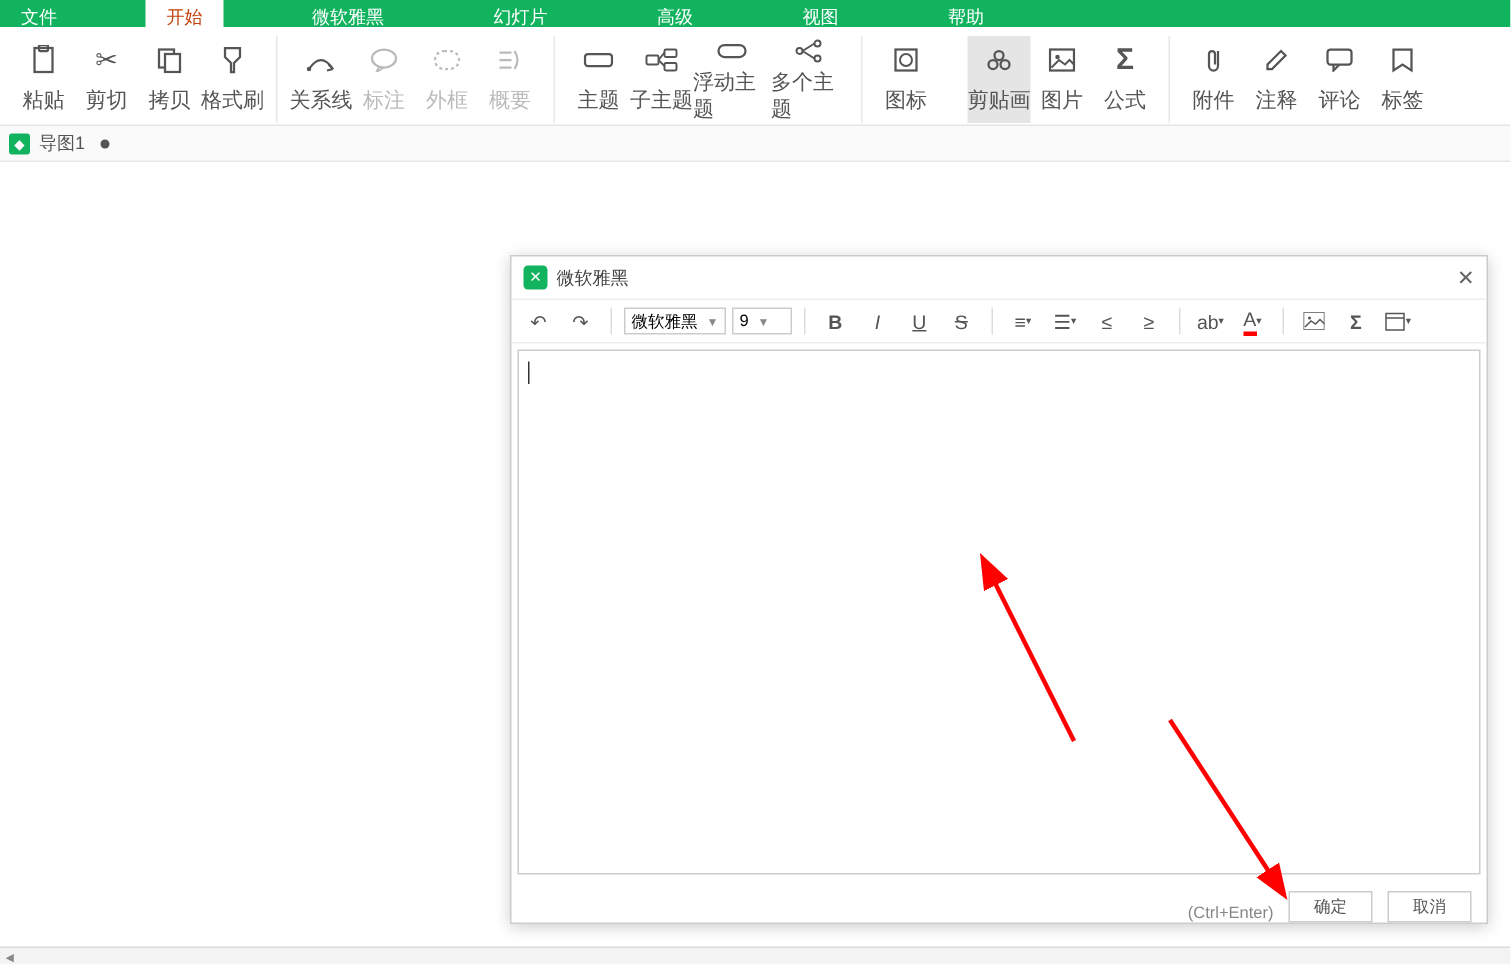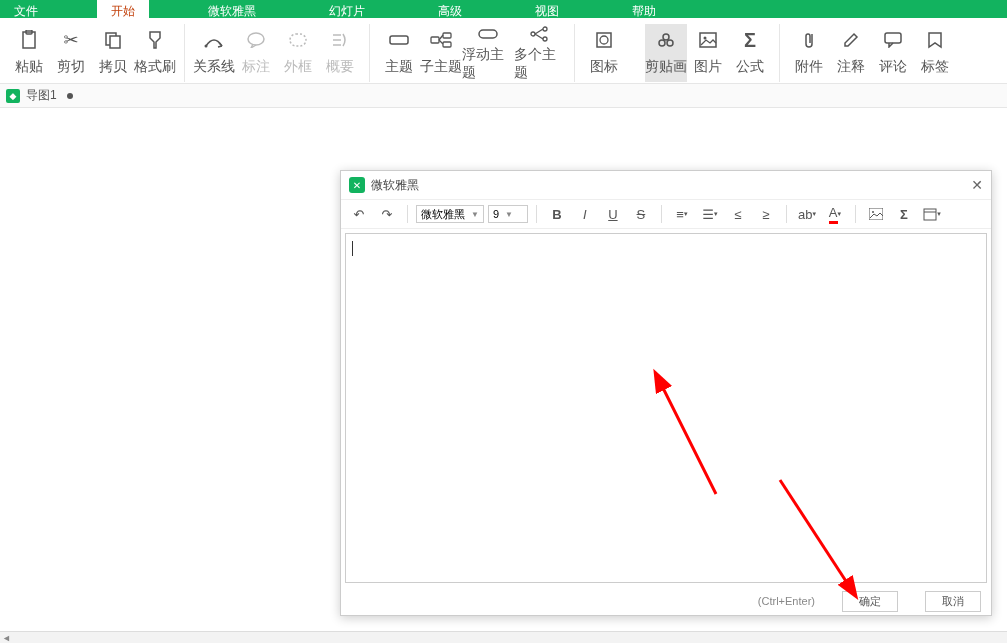--- a/index.html
+++ b/index.html
@@ -30,22 +30,22 @@
 
 .dlg-tools { height: 30px; border-top: 1px solid #eee; border-bottom: 1px solid #eee; display: flex; align-items: center; padding: 0 6px; gap: 4px; }
 .tbtn { width: 24px; height: 24px; display: flex; align-items: center; justify-content: center; cursor: pointer; color: #555; font-size: 13px; border-radius: 2px; }
 .sep { width: 1px; height: 18px; background: #ddd; margin: 0 4px; }
 .fontsel { border: 1px solid #ccc; height: 18px; font-size: 11px; padding: 0 4px; background: #fff; display: flex; align-items: center; }
 .fontsel .dd { margin-left: 6px; font-size: 8px; color: #888; }
 
 .dlg-body { min-height: 350px; border: 1px solid #ccc; margin: 4px; padding: 6px; font-size: 13px; position: relative; }
 .dlg-body .cursor { display: inline-block; width: 1px; height: 15px; background: #333; vertical-align: middle; }
 
-.dlg-foot { height: 28px; display: flex; align-items: center; justify-content: flex-end; padding: 0 10px; font-size: 11px; color: #888; gap: 10px; }
-.dlg-foot .bt { border: 1px solid #ccc; padding: 2px 16px; font-size: 11px; color: #555; cursor: pointer; margin-left: 17px; }
+.dlg-foot { height: 28px; display: flex; align-items: flex-end; justify-content: flex-end; padding: 0 10px; font-size: 11px; color: #888; gap: 10px; }
+.dlg-foot .bt { border: 1px solid #ccc; padding: 2px 16px; font-size: 11px; color: #555; cursor: pointer; }
 
 .arrow { position: absolute; pointer-events: none; }
 .sb { position: absolute; bottom: 0; left: 0; right: 0; height: 12px; background: #f3f3f3; border-top: 1px solid #ddd; }
 .sb .tl { position: absolute; left: 2px; top: 1px; font-size: 9px; color: #888; }
 </style>
 </head>
 <body>
 
 <div class="menubar">
   <div class="tab">文件</div>

